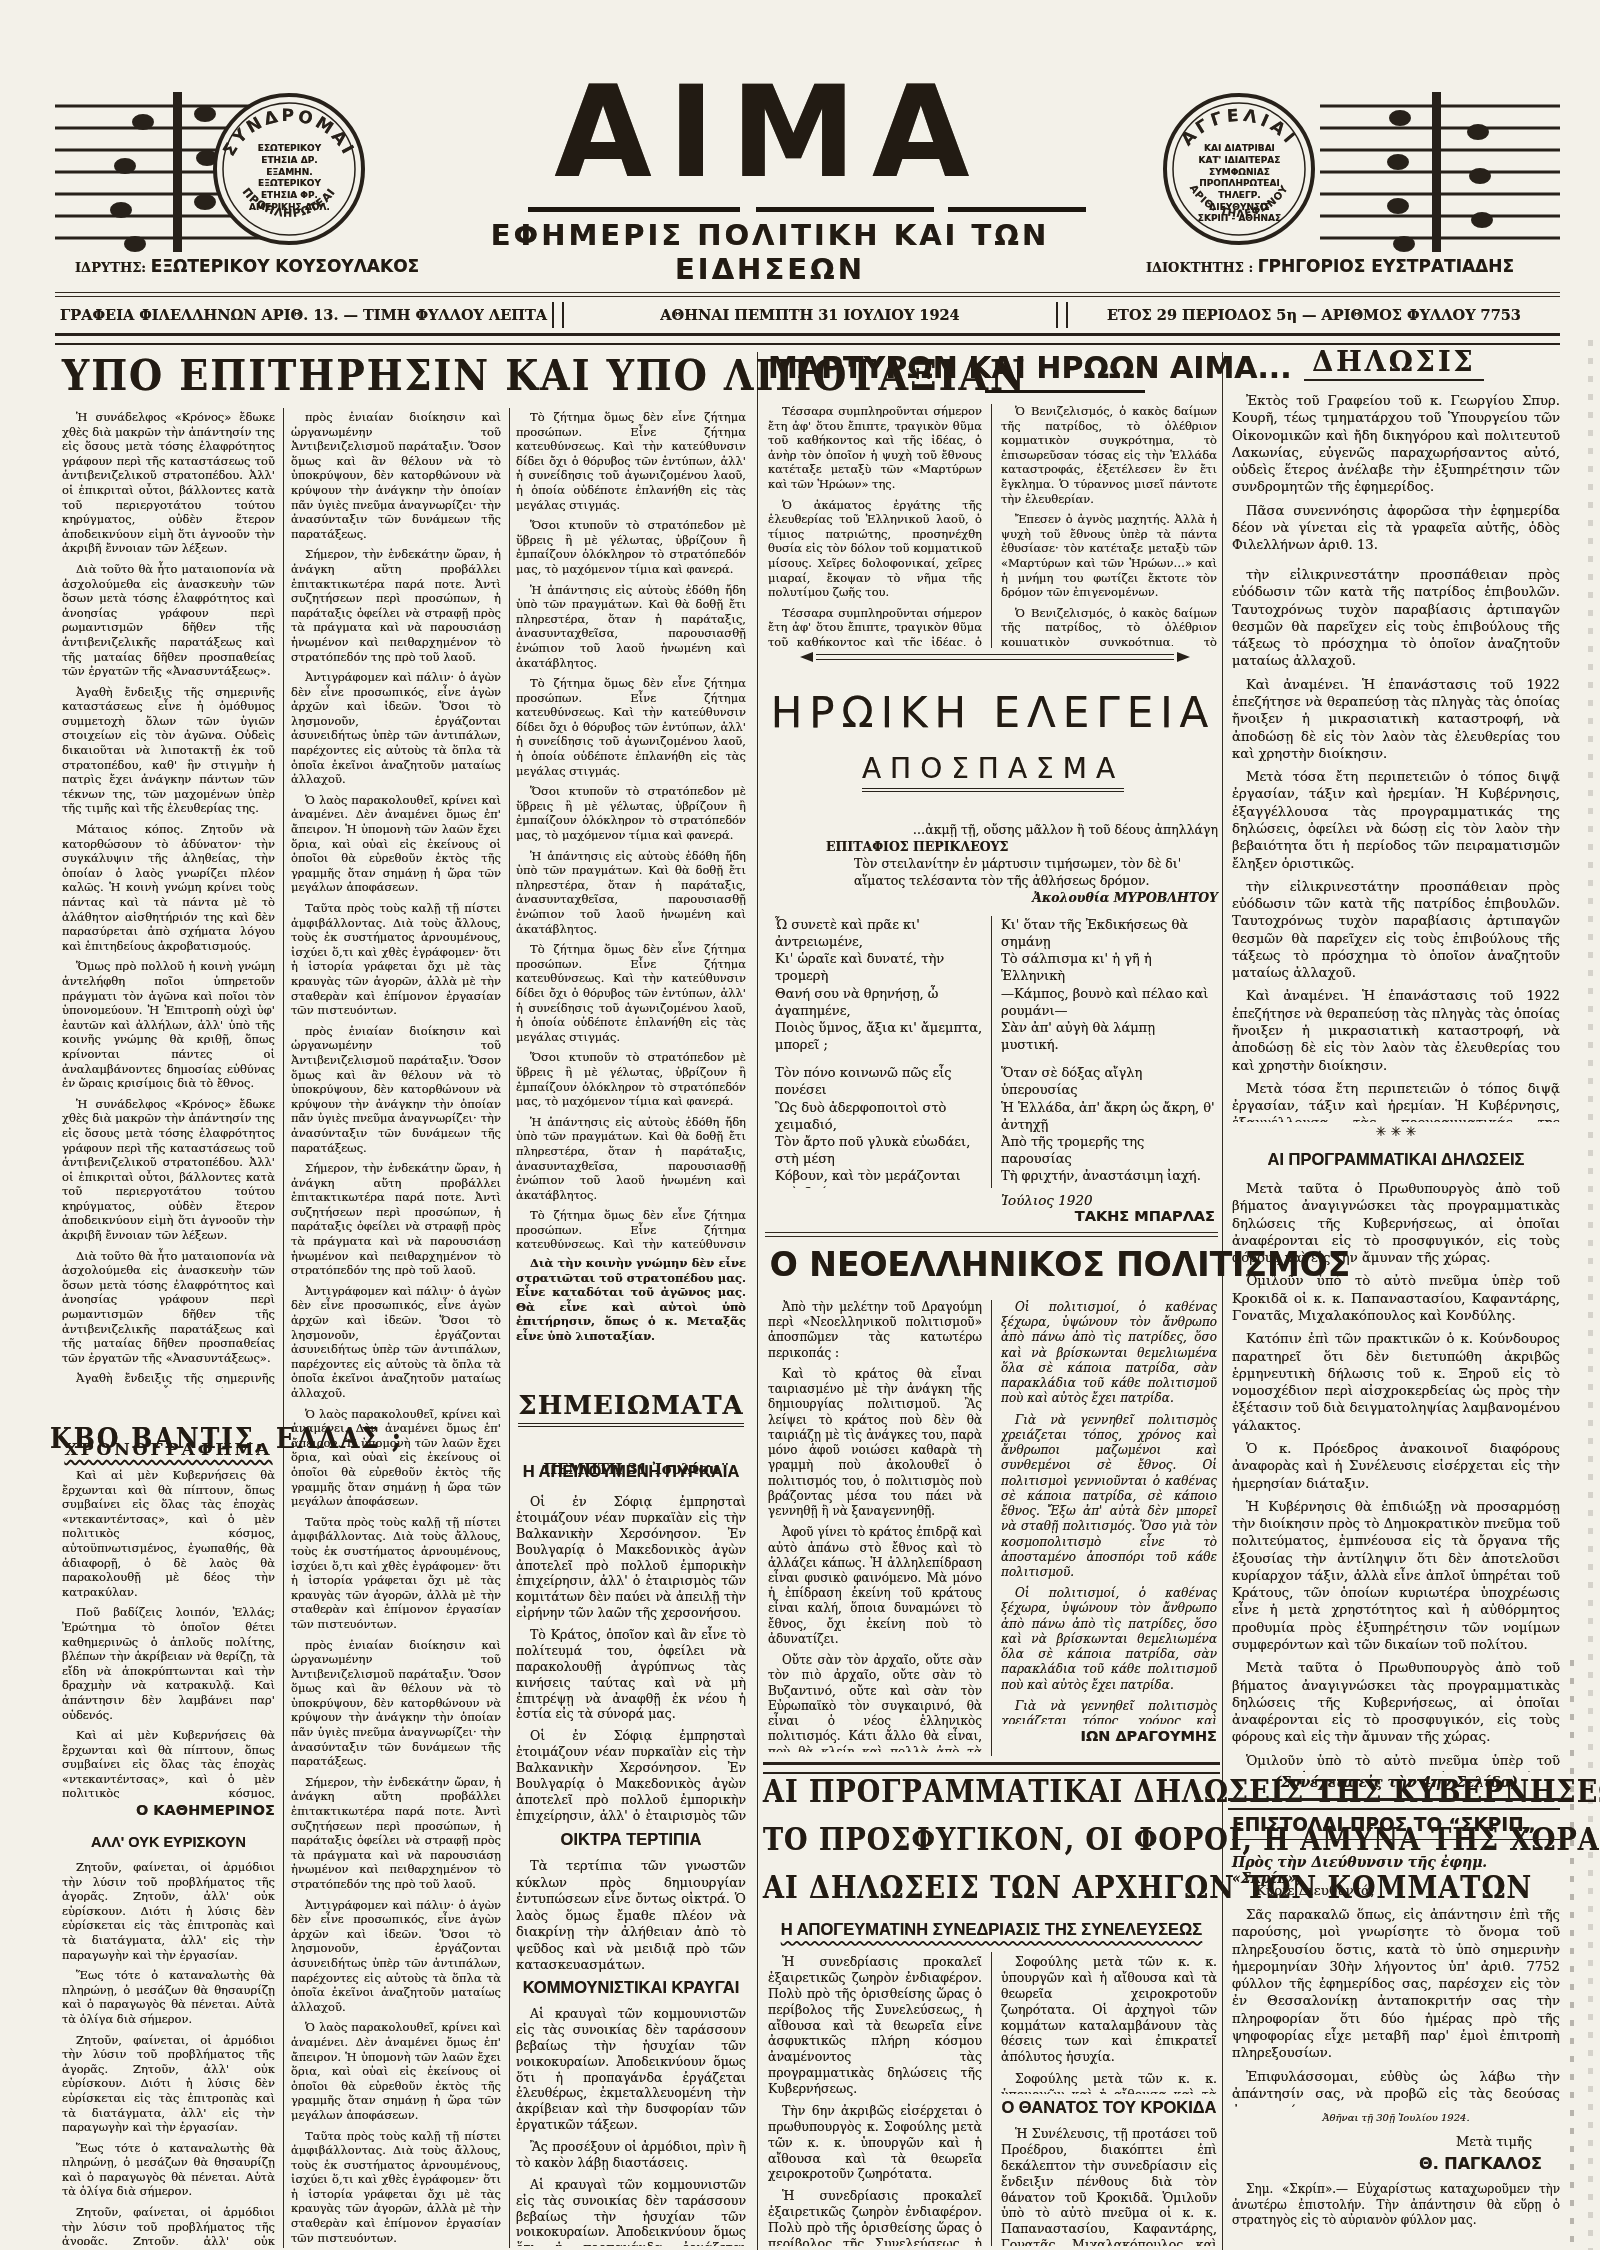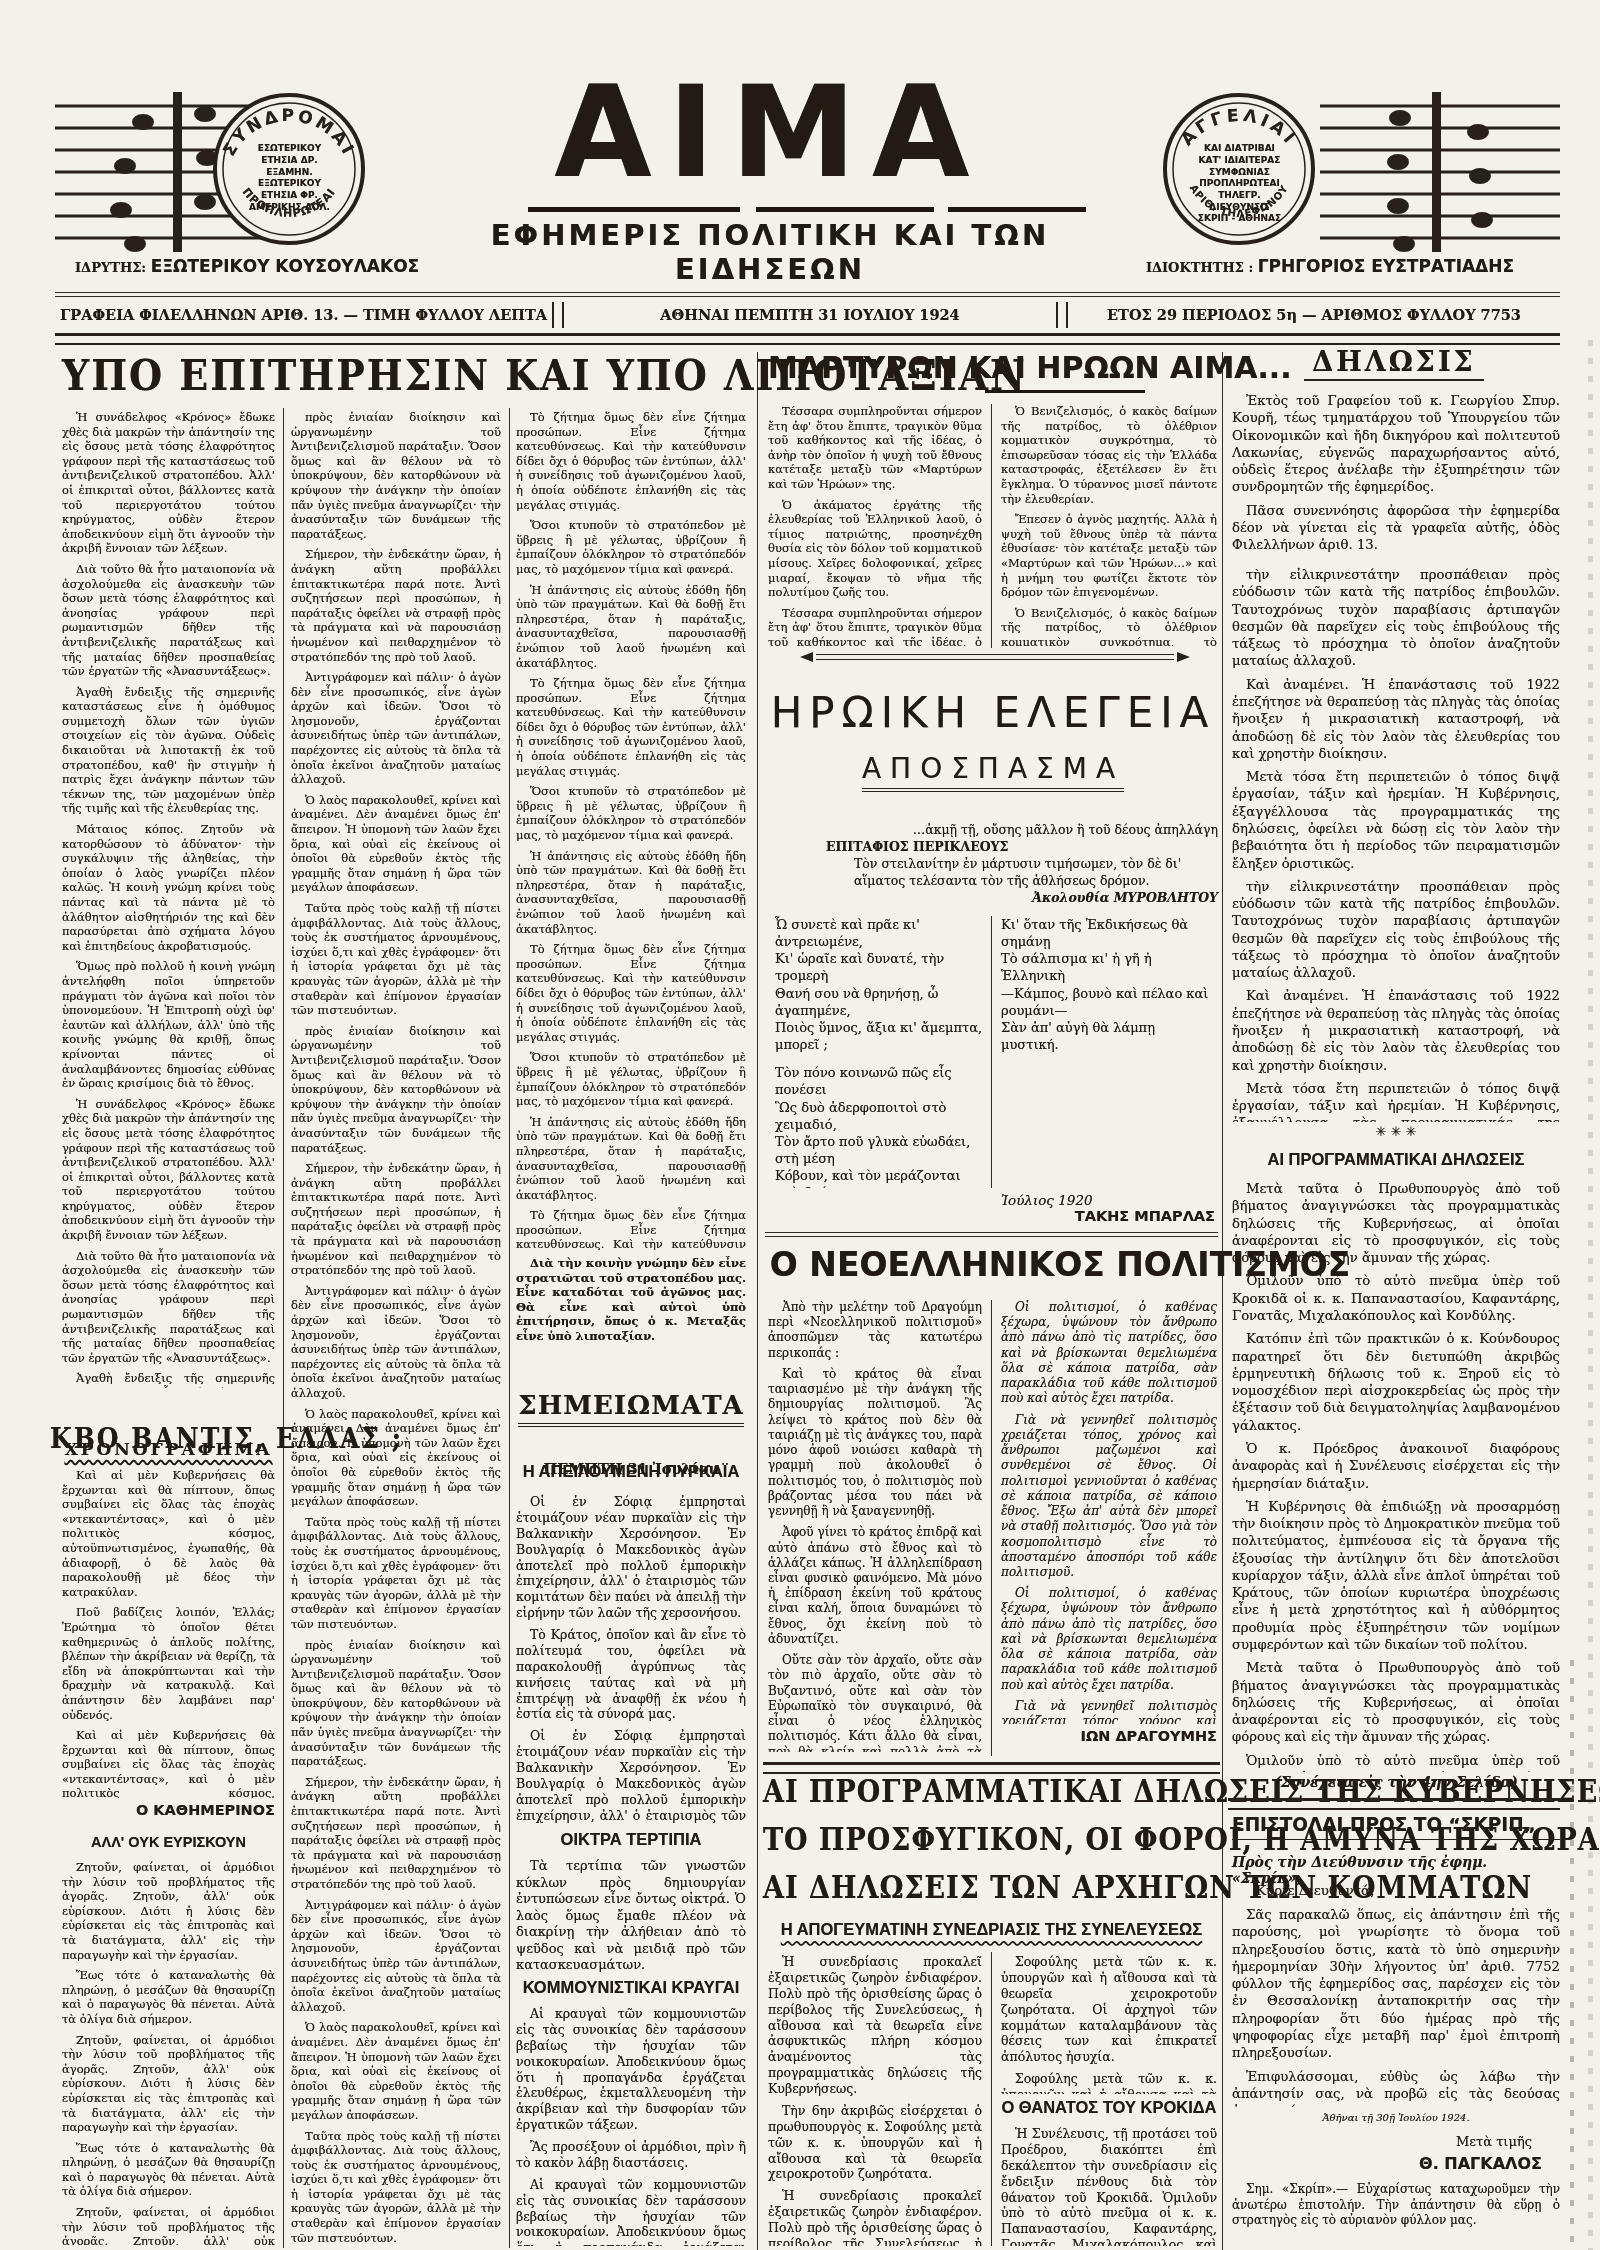--- a/index.html
+++ b/index.html
@@ -317,20 +317,24 @@
       <div class="stanza">Τὸν πόνο κοινωνῶ πῶς εἶς πονέσει
 Ὣς δυὸ ἀδερφοποιτοὶ στὸ χειμαδιό,
 Τὸν ἄρτο ποῦ γλυκὰ εὐωδάει, στὴ μέση
 Κόβουν, καὶ τὸν μεράζονται στὰ δυό.</div>
     </div>
   <div class="abs" style="left:1001px;top:916px;width:214px;height:272px;overflow:hidden;">
       <div class="stanza">Κι' ὅταν τῆς Ἐκδικήσεως θὰ σημάνῃ
 Τὸ σάλπισμα κι' ἡ γῆ ἡ Ἑλληνικὴ
 —Κάμπος, βουνὸ καὶ πέλαο καὶ ρουμάνι—
 Σὰν ἀπ' αὐγὴ θὰ λάμπῃ μυστική.</div>
+      <div class="stanza">Ὅταν σὲ δόξας αἴγλη ὑπερουσίας
+Ἡ Ἑλλάδα, ἀπ' ἄκρη ὡς ἄκρη, θ' ἀντηχῇ
+Ἀπὸ τῆς τρομερῆς της παρουσίας
+Τὴ φριχτήν, ἀναστάσιμη ἰαχή.</div>
     </div>
   <div class="abs" style="left:1001px;top:1192px;width:214px;font-size:13.5px;">
     <span style="font-style:italic;">Ἰούλιος 1920</span>
     <span class="sig" style="float:right;">ΤΑΚΗΣ ΜΠΑΡΛΑΣ</span>
   </div>
 
   <div class="dblrule" style="left:765px;top:1232px;width:453px;"></div>
   <div class="abs ctr hl-sans" style="left:763px;top:1244px;width:457px;font-size:34px;transform:scaleX(.97);">
     <span>Ο ΝΕΟΕΛΛΗΝΙΚΟΣ ΠΟΛΙΤΙΣΜΟΣ</span>
   </div>

